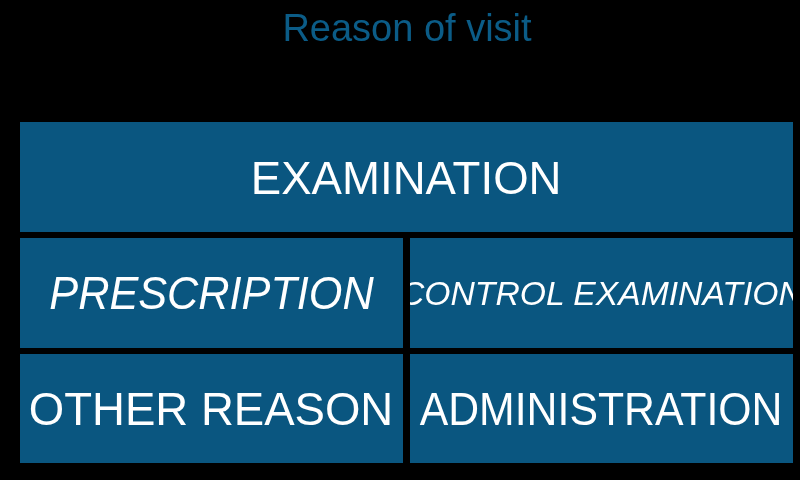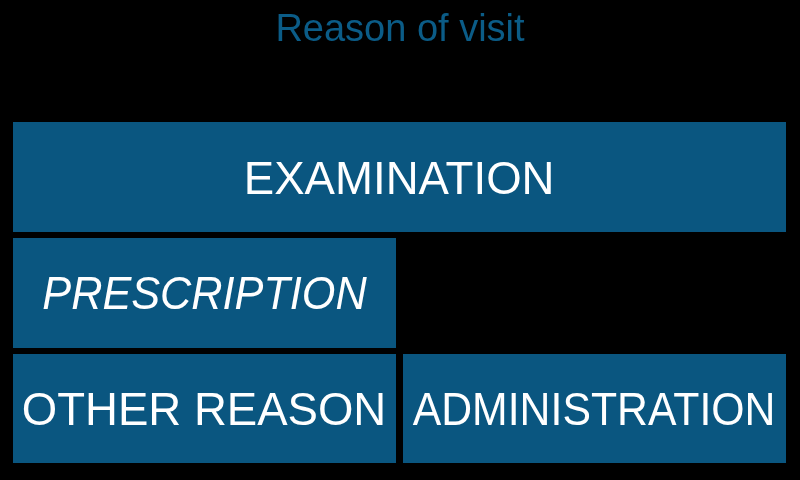--- a/index.html
+++ b/index.html
@@ -12,20 +12,21 @@
     background: #000000;
     font-family: "Liberation Sans", sans-serif;
     overflow: hidden;
   }
   .screen {
     position: relative;
     width: 653px;
     height: 480px;
     background: #000000;
     box-sizing: border-box;
+    margin-left: 7px;
   }
 
   
   .header {
     position: absolute;
     left: 0;
     top: 0;
     width: 800px;
     height: 118px;
     text-align: center;
@@ -121,20 +122,23 @@
     <div class="btn-row row-1">
       <div class="reason-btn btn-full">
         <span class="btn-label lbl-examination">EXAMINATION</span>
       </div>
     </div>
 
     <div class="btn-row row-2">
       <div class="reason-btn btn-half">
         <span class="btn-label lbl-prescription">PRESCRIPTION</span>
       </div>
+      <div class="reason-btn btn-half">
+        <span class="btn-label lbl-control-exam">CONTROL EXAMINATION</span>
+      </div>
     </div>
 
     <div class="btn-row row-3">
       <div class="reason-btn btn-half">
         <span class="btn-label lbl-other-reason">OTHER REASON</span>
       </div>
       <div class="reason-btn btn-half">
         <span class="btn-label lbl-administration">ADMINISTRATION</span>
       </div>
     </div>

